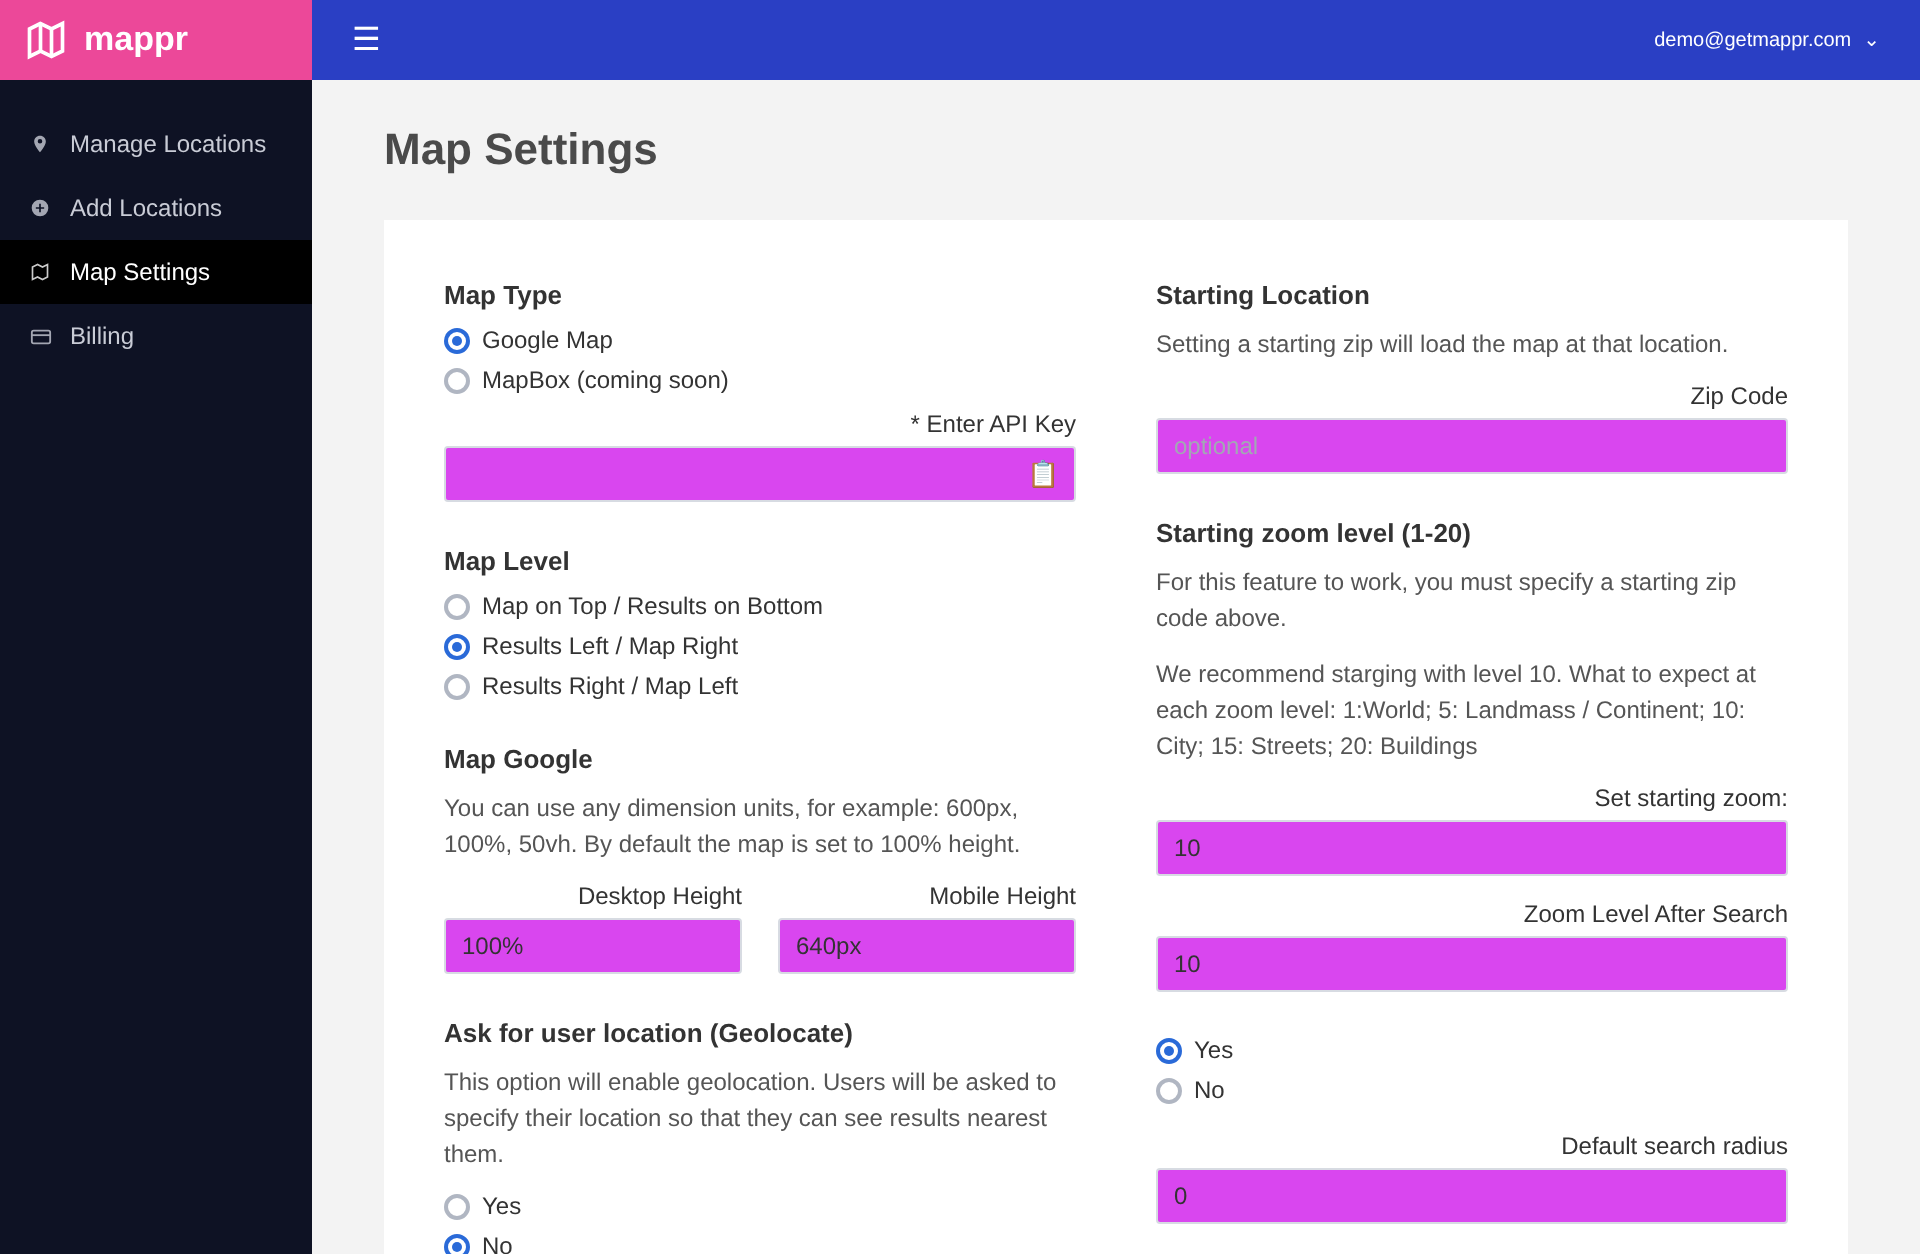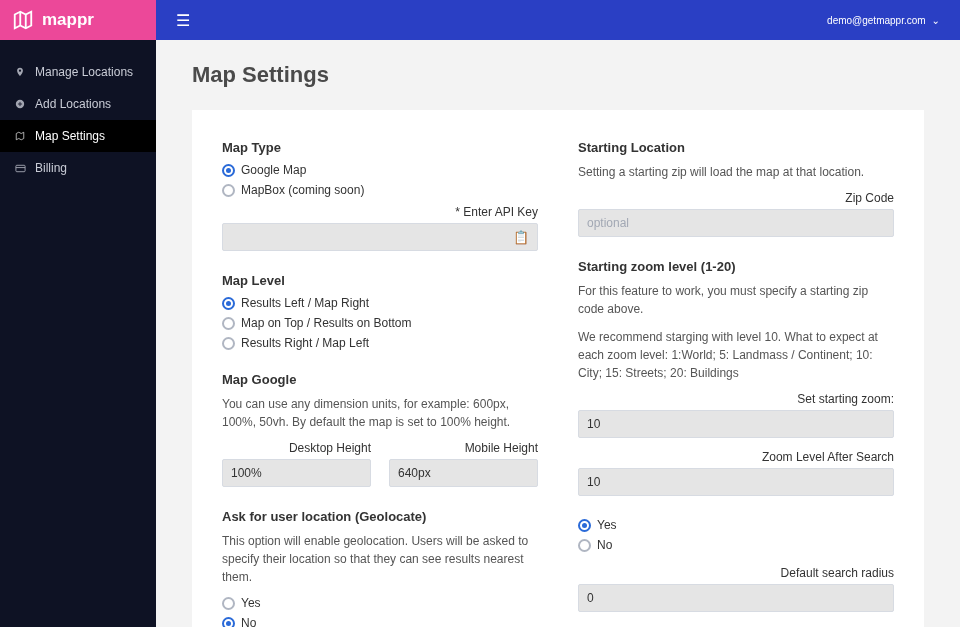--- a/index.html
+++ b/index.html
@@ -20,21 +20,21 @@
   .page-title { font-size: 22px; font-weight: 700; color: #4a4a4a; margin-bottom: 22px; }
   .card { background: #fff; padding: 30px; display: flex; gap: 40px; }
   .col { flex: 1; }
   .section-title { font-weight: 700; font-size: 13px; margin-bottom: 8px; color: #333; }
   .subtext { font-size: 12px; color: #555; margin-bottom: 10px; line-height: 1.5; }
   .option { display: flex; align-items: center; gap: 6px; margin-bottom: 6px; font-size: 12px; }
   .radio { width: 13px; height: 13px; border-radius: 50%; border: 2px solid #b0b6c2; flex-shrink: 0; position: relative; }
   .radio.checked { border-color: #2a6ad8; }
   .radio.checked::after { content:''; position:absolute; inset:2px; border-radius:50%; background:#2a6ad8; }
   .field-label { font-size: 12px; margin-bottom: 4px; display:block; color:#333;text-align:right; }
-  .input { width: 100%; border: 1px solid #d7dbe2; padding: 6px 8px; font-size: 12px; border-radius: 2px; background:#e5e5e5; color:#333; }
+  .input { width: 100%; border: 1px solid #d7dbe2; padding: 6px 8px; font-size: 12px; border-radius: 2px; background:#d946ef; color:#333; }
   .input::placeholder { color:#a2a8b4; }
   .api-input-wrap { position:relative; }
   .api-input-wrap .paste-ico { position:absolute; right:8px; top:50%; transform:translateY(-50%); color:#9aa0ae; font-size:13px;}
   .block { margin-bottom: 22px; }
   .row-2 { display:flex; gap: 18px; }
   .row-2 > div { flex:1; }
 </style>
 </head>
 <body>
 
@@ -116,26 +116,26 @@
               <div class="api-input-wrap">
                 <input class="input" value="" style="">
                 <span class="paste-ico">📋</span>
               </div>
             </div>
           </div>
 
           <div class="block">
             <div class="section-title">Map Level</div>
             <div class="option">
+              <span class="radio"></span>
+              <span>Map on Top / Results on Bottom</span>
+            </div>
+            <div class="option">
               <span class="radio checked"></span>
               <span>Results Left / Map Right</span>
-            </div>
-            <div class="option">
-              <span class="radio"></span>
-              <span>Map on Top / Results on Bottom</span>
             </div>
             <div class="option">
               <span class="radio"></span>
               <span>Results Right / Map Left</span>
             </div>
           </div>
 
           <div class="block">
             <div class="section-title">Map Google</div>
             <div class="subtext">You can use any dimension units, for example: 600px, 100%, 50vh. By default the map is set to 100% height.</div>

